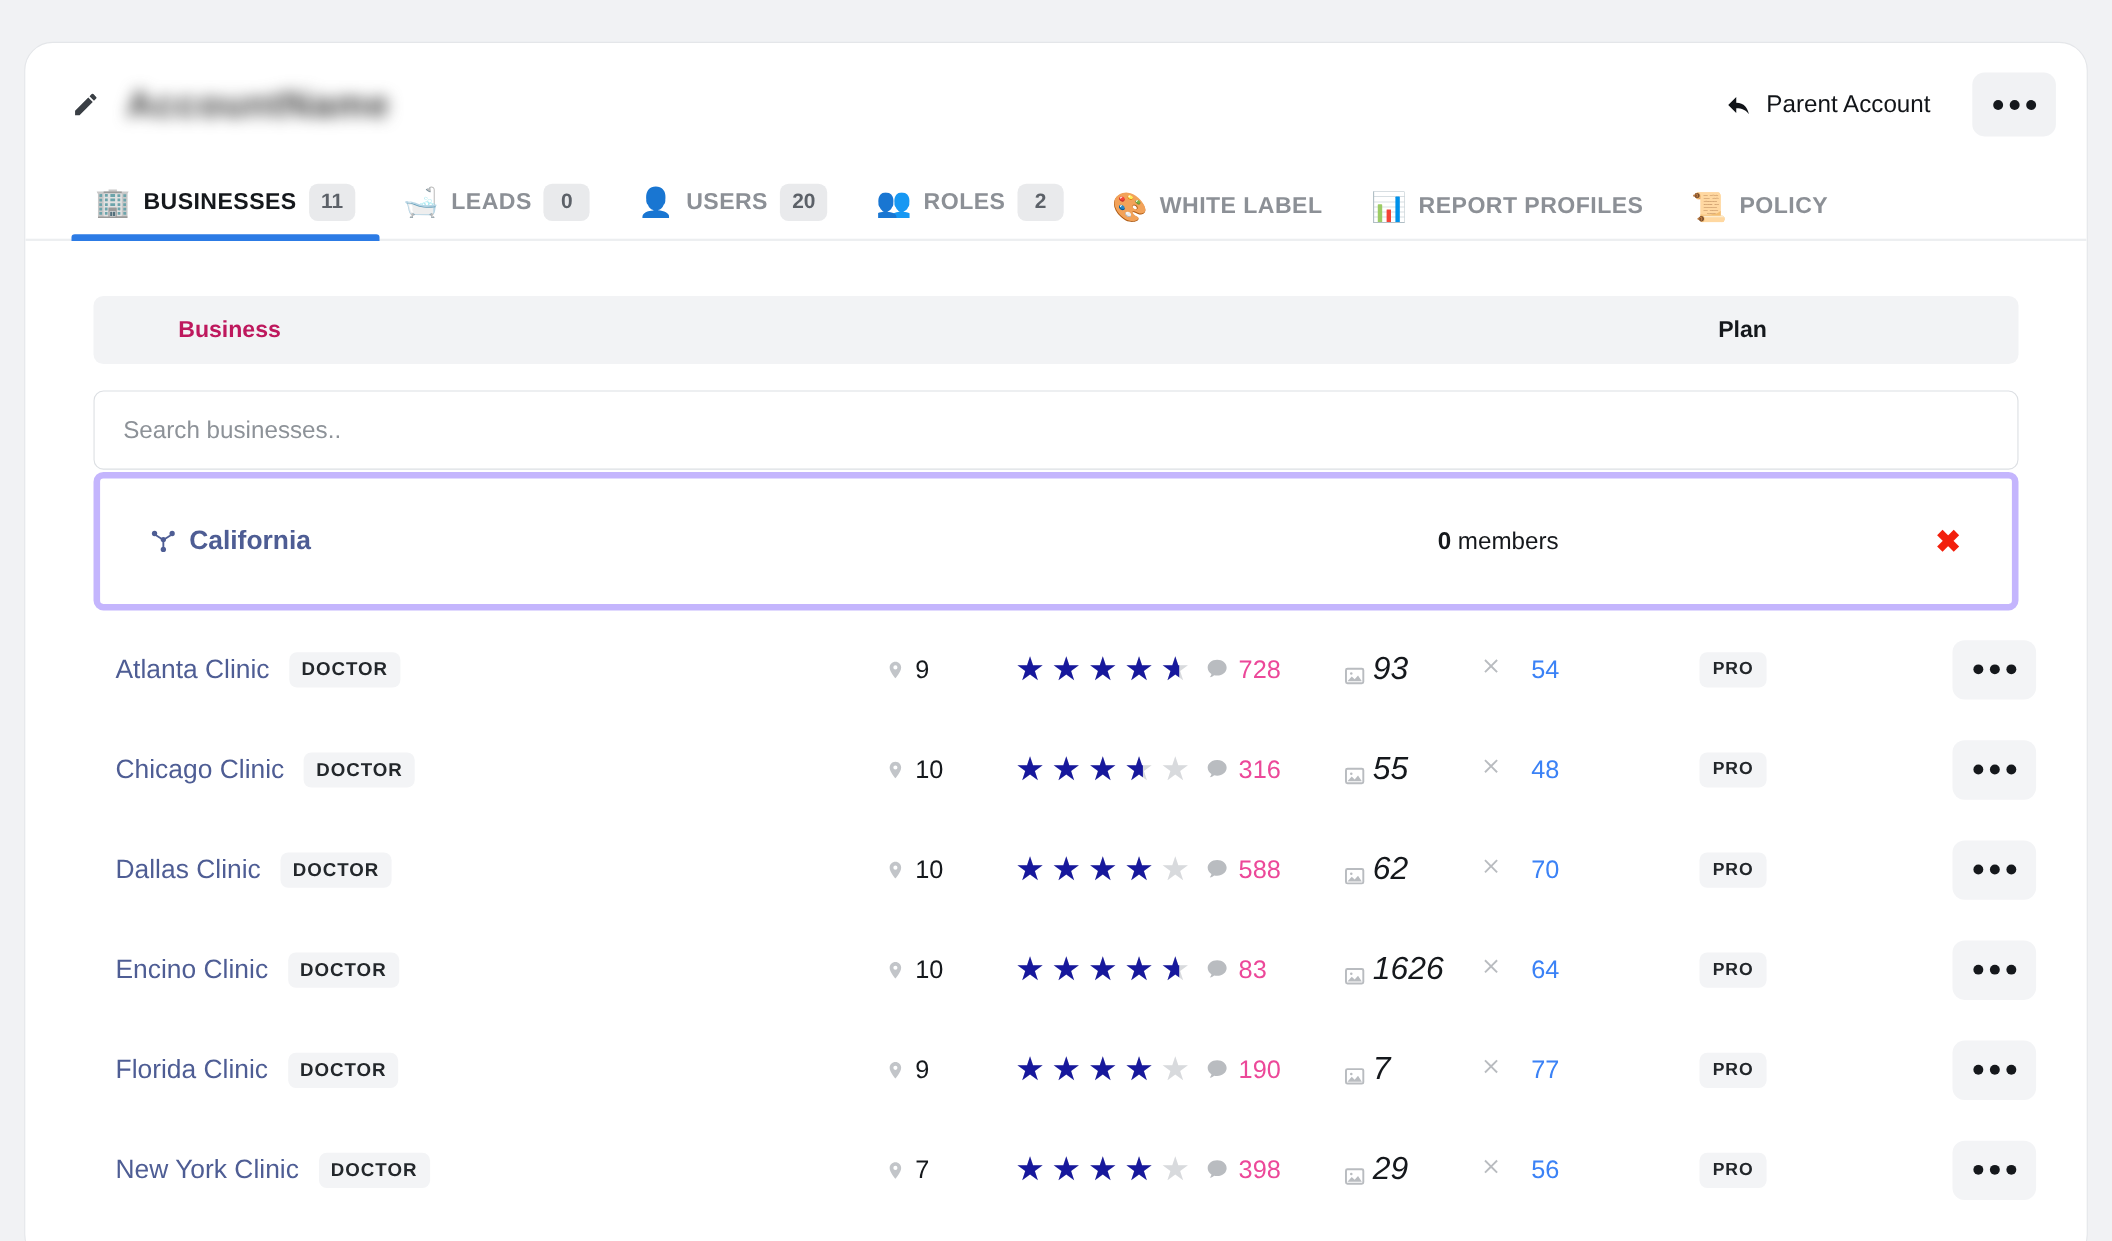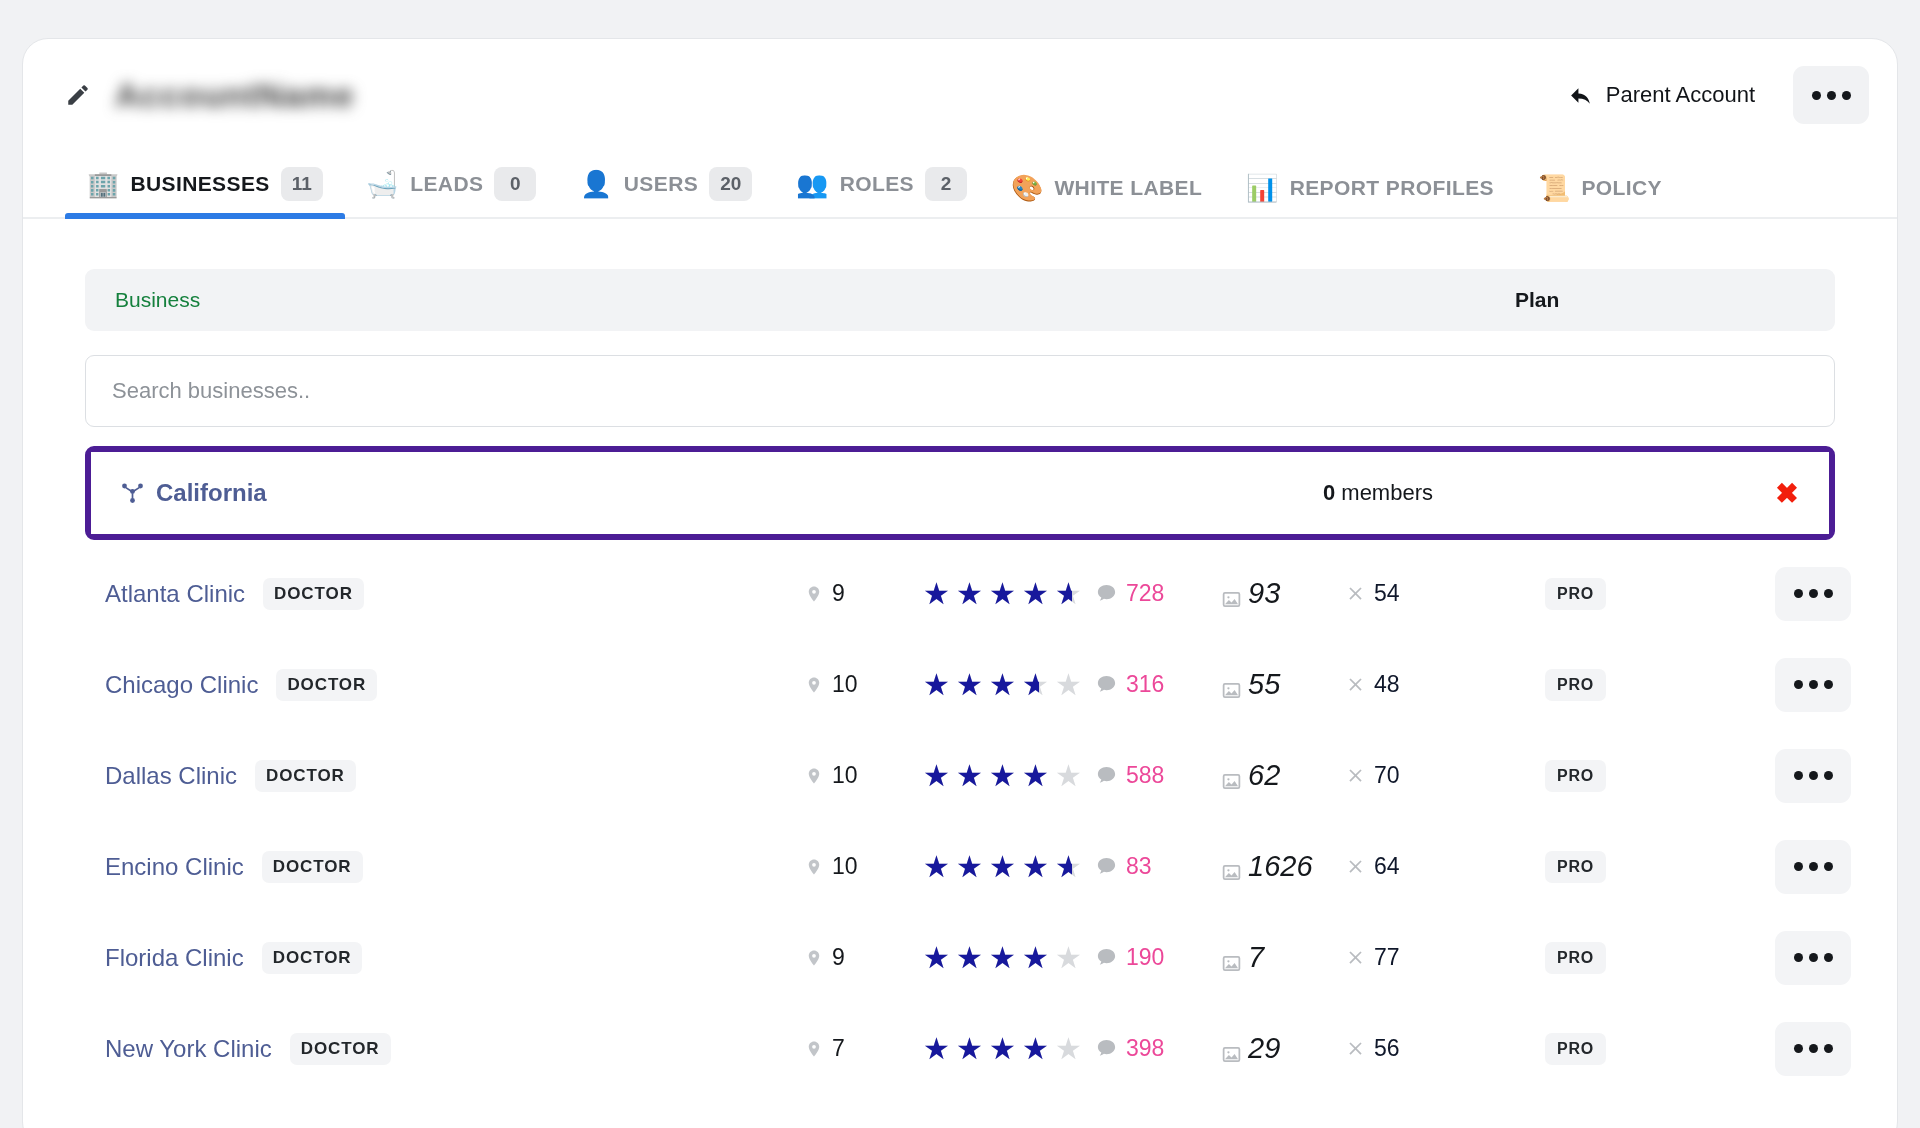--- a/index.html
+++ b/index.html
@@ -143,46 +143,47 @@
 
   .table-head {
     height: 62px;
     background: #f2f3f5;
     border-radius: 9px;
     display: flex;
     align-items: center;
     padding: 0 30px;
   }
   .th-business {
-    font-size: 21px; font-weight: 400; color: #15803d;
+    font-size: 21px; font-weight: 700; color: #be185d;
     flex: 0 0 1400px;
+    margin-left: 47px;
   }
   .th-plan { font-size: 21px; font-weight: 700; color: #15181c; }
 
   .search-row { padding: 24px 0 0 0; }
   .search-input {
     width: 100%;
     height: 72px;
     border: 1px solid #dcdfe3;
     border-radius: 9px;
     padding: 0 26px;
     font-size: 22px;
     font-family: "Liberation Sans", sans-serif;
     color: #15181c;
     outline: none;
     background: #fff;
   }
   .search-input::placeholder { color: #8d9298; }
 
   
   .group-highlight {
-    margin-top: 19px;
-    border: 6px solid #4c1d95;
+    margin-top: 2px;
+    border: 6px solid #c4b5fd;
     border-radius: 9px;
-    padding: 0;
+    padding: 16px;
   }
   .group-row {
     height: 82px;
     display: flex;
     align-items: center;
     padding: 0 18px 0 28px;
     background: #fff;
   }
   .group-name {
     display: flex;
@@ -283,22 +284,22 @@
     display: flex; align-items: center; gap: 8px;
     font-size: 23px; color: #ec4899;
   }
   .cell-photos {
     flex: 0 0 125px;
     display: flex; align-items: flex-end; gap: 5px;
     font-size: 29px; color: #15181c; font-style: italic;
   }
   .cell-errors {
     flex: 0 0 200px;
-    display: flex; align-items: center; gap: 8px;
-    font-size: 23px; color: #0f172a;
+    display: flex; align-items: flex-start; gap: 26px;
+    font-size: 23px; color: #3b82f6;
   }
   .gray-icon { color: #b9bcc0; display: flex; align-items: center; }
 
   .cell-plan { flex: 0 0 230px; }
   .plan-badge {
     display: inline-block;
     background: #f3f4f6;
     border-radius: 7px;
     padding: 7px 12px;
     font-size: 16px;

